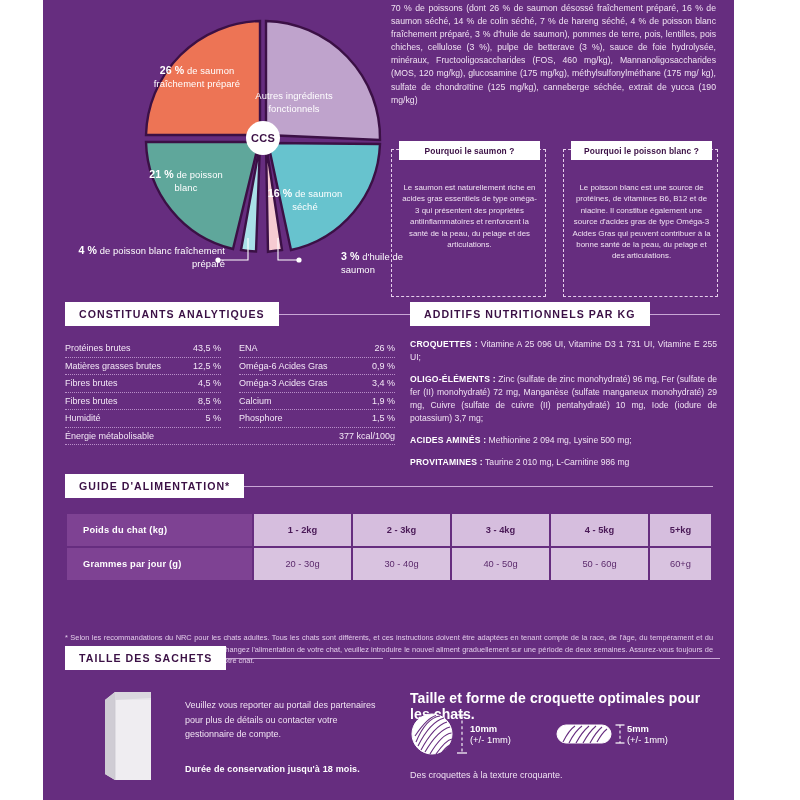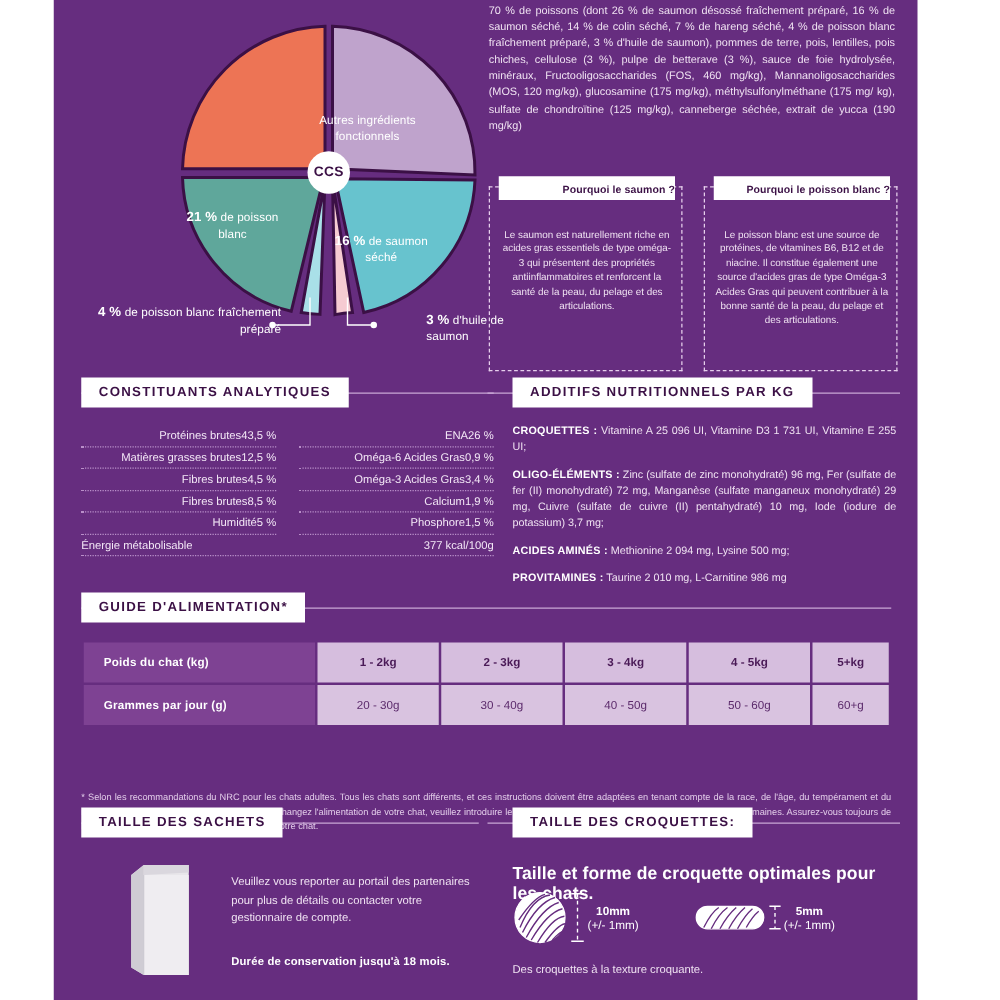--- a/index.html
+++ b/index.html
@@ -59,21 +59,21 @@
   .why-box {
     position: absolute; top: 9px; width: 155px; height: 148px;
     border: 1.4px dashed #E6CFEC;
   }
   .why-box.left { left: 0px; }
   .why-box.right { left: 172px; }
   .why-title {
     position: absolute; left: 7px; top: -9px; width: 141px;
     background: #ffffff; color: #3B1045;
     font-size: 8.4px; font-weight: bold;
-    text-align: right; padding: 5px 0 4px;
+    text-align: center; padding: 5px 0 4px;
     letter-spacing: .1px;
   }
   .why-body {
     position: absolute; left: 8px; top: 32px; width: 139px;
     color: #F0E2F2; font-size: 7.9px; line-height: 11.4px;
     text-align: center;
   }
 
   
   .sec-head { position: absolute; height: 24px; padding-left: 36px; }
@@ -90,21 +90,21 @@
     position: absolute; top: 12px; height: 1px;
     background: #C9A7D6;
   }
 
   
   .constituents { position: absolute; left: 22px; top: 302px; width: 330px; }
   .ct-table { position: absolute; left: 0; top: 38px; width: 330px; }
   .ct-cols { display: flex; gap: 18px; }
   .ct-col { flex: 1; }
   .ct-row {
-    display: flex; justify-content: flex-end; align-items: baseline;
+    display: flex; justify-content: space-between; align-items: baseline;
     border-bottom: 1.2px dotted #B98FC9;
     padding: 3px 0 3.5px;
     color: #F3E7F6; font-size: 9px;
   }
   .ct-row .v { white-space: nowrap; }
   .ct-total {
     display: flex; justify-content: space-between; align-items: baseline;
     border-bottom: 1.2px dotted #B98FC9;
     padding: 3px 0 3.5px; margin-top: 0px;
     color: #F3E7F6; font-size: 9px;
@@ -157,21 +157,20 @@
   .cr-body { position: absolute; left: 0; top: 38px; width: 310px; height: 120px; }
   .cr-title {
     position: absolute; left: 0; top: 6px; width: 310px;
     color: #ffffff; font-size: 14px; font-weight: bold; letter-spacing: .1px;
   }
   .cr-kibbles { position: absolute; left: 0; top: 28px; width: 310px; height: 48px; }
   .kib { position: absolute; display: flex; align-items: center; }
   .kib-dim {
     color: #ffffff; font-size: 9.4px; font-weight: bold; line-height: 11.5px;
     white-space: nowrap;
-    text-align: center;
   }
   .kib-dim span { font-weight: normal; }
   .cr-foot {
     position: absolute; left: 0; top: 86px; width: 310px;
     color: #F0E2F2; font-size: 9px;
   }
 </style>
 </head>
 <body>
 
@@ -199,20 +198,23 @@
         <g stroke="#ffffff" stroke-width="1.1" fill="none">
           <path d="M 205 236 L 205 258 L 175 258"></path>
           <circle cx="175" cy="258" r="2.6" fill="#ffffff" stroke="none"></circle>
           <path d="M 235 236 L 235 258 L 256 258"></path>
           <circle cx="256" cy="258" r="2.6" fill="#ffffff" stroke="none"></circle>
         </g>
       </svg>
 
       <div class="ccs-badge">CCS</div>
 
+      <div class="pie-label lbl-salmon-fresh">
+        <b>26 %</b><span> de saumon fraîchement préparé</span>
+      </div>
       <div class="pie-label lbl-autres">Autres ingrédients fonctionnels</div>
       <div class="pie-label lbl-white-fish">
         <b>21 %</b><span> de poisson blanc</span>
       </div>
       <div class="pie-label lbl-salmon-dried">
         <b>16 %</b><span> de saumon séché</span>
       </div>
       <div class="pie-label lbl-wf-fresh">
         <b>4 %</b><span> de poisson blanc fraîchement préparé</span>
       </div>
@@ -351,21 +353,20 @@
         <line x1="14" y1="14" x2="14" y2="94" stroke="#C9C6CF" stroke-width="0.8"></line>
       </svg>
       <div class="sa-text">Veuillez vous reporter au portail des partenaires pour plus de détails ou contacter votre gestionnaire de compte.</div>
       <div class="sa-bold">Durée de conservation jusqu'à 18 mois.</div>
     </div>
   </div>
 
   <div class="croquettes">
     <div class="sec-head" style="width:310px">
       <div class="sec-rule" style="left:-20px; width:330px;"></div>
-      <div class="sec-tab">TAILLE DES CROQUETTES:</div>
     </div>
     <div class="cr-body">
       <div class="cr-title">Taille et forme de croquette optimales pour les chats.</div>
 
       <div class="cr-kibbles">
 
         <div class="kib" style="left:0px; top:0px;">
           <svg width="44" height="44" viewBox="0 0 44 44">
             <circle cx="22" cy="22" r="20" fill="#ffffff" stroke="#ffffff" stroke-width="1"></circle>
             <g stroke="#662D7F" stroke-width="1.1" fill="none">

